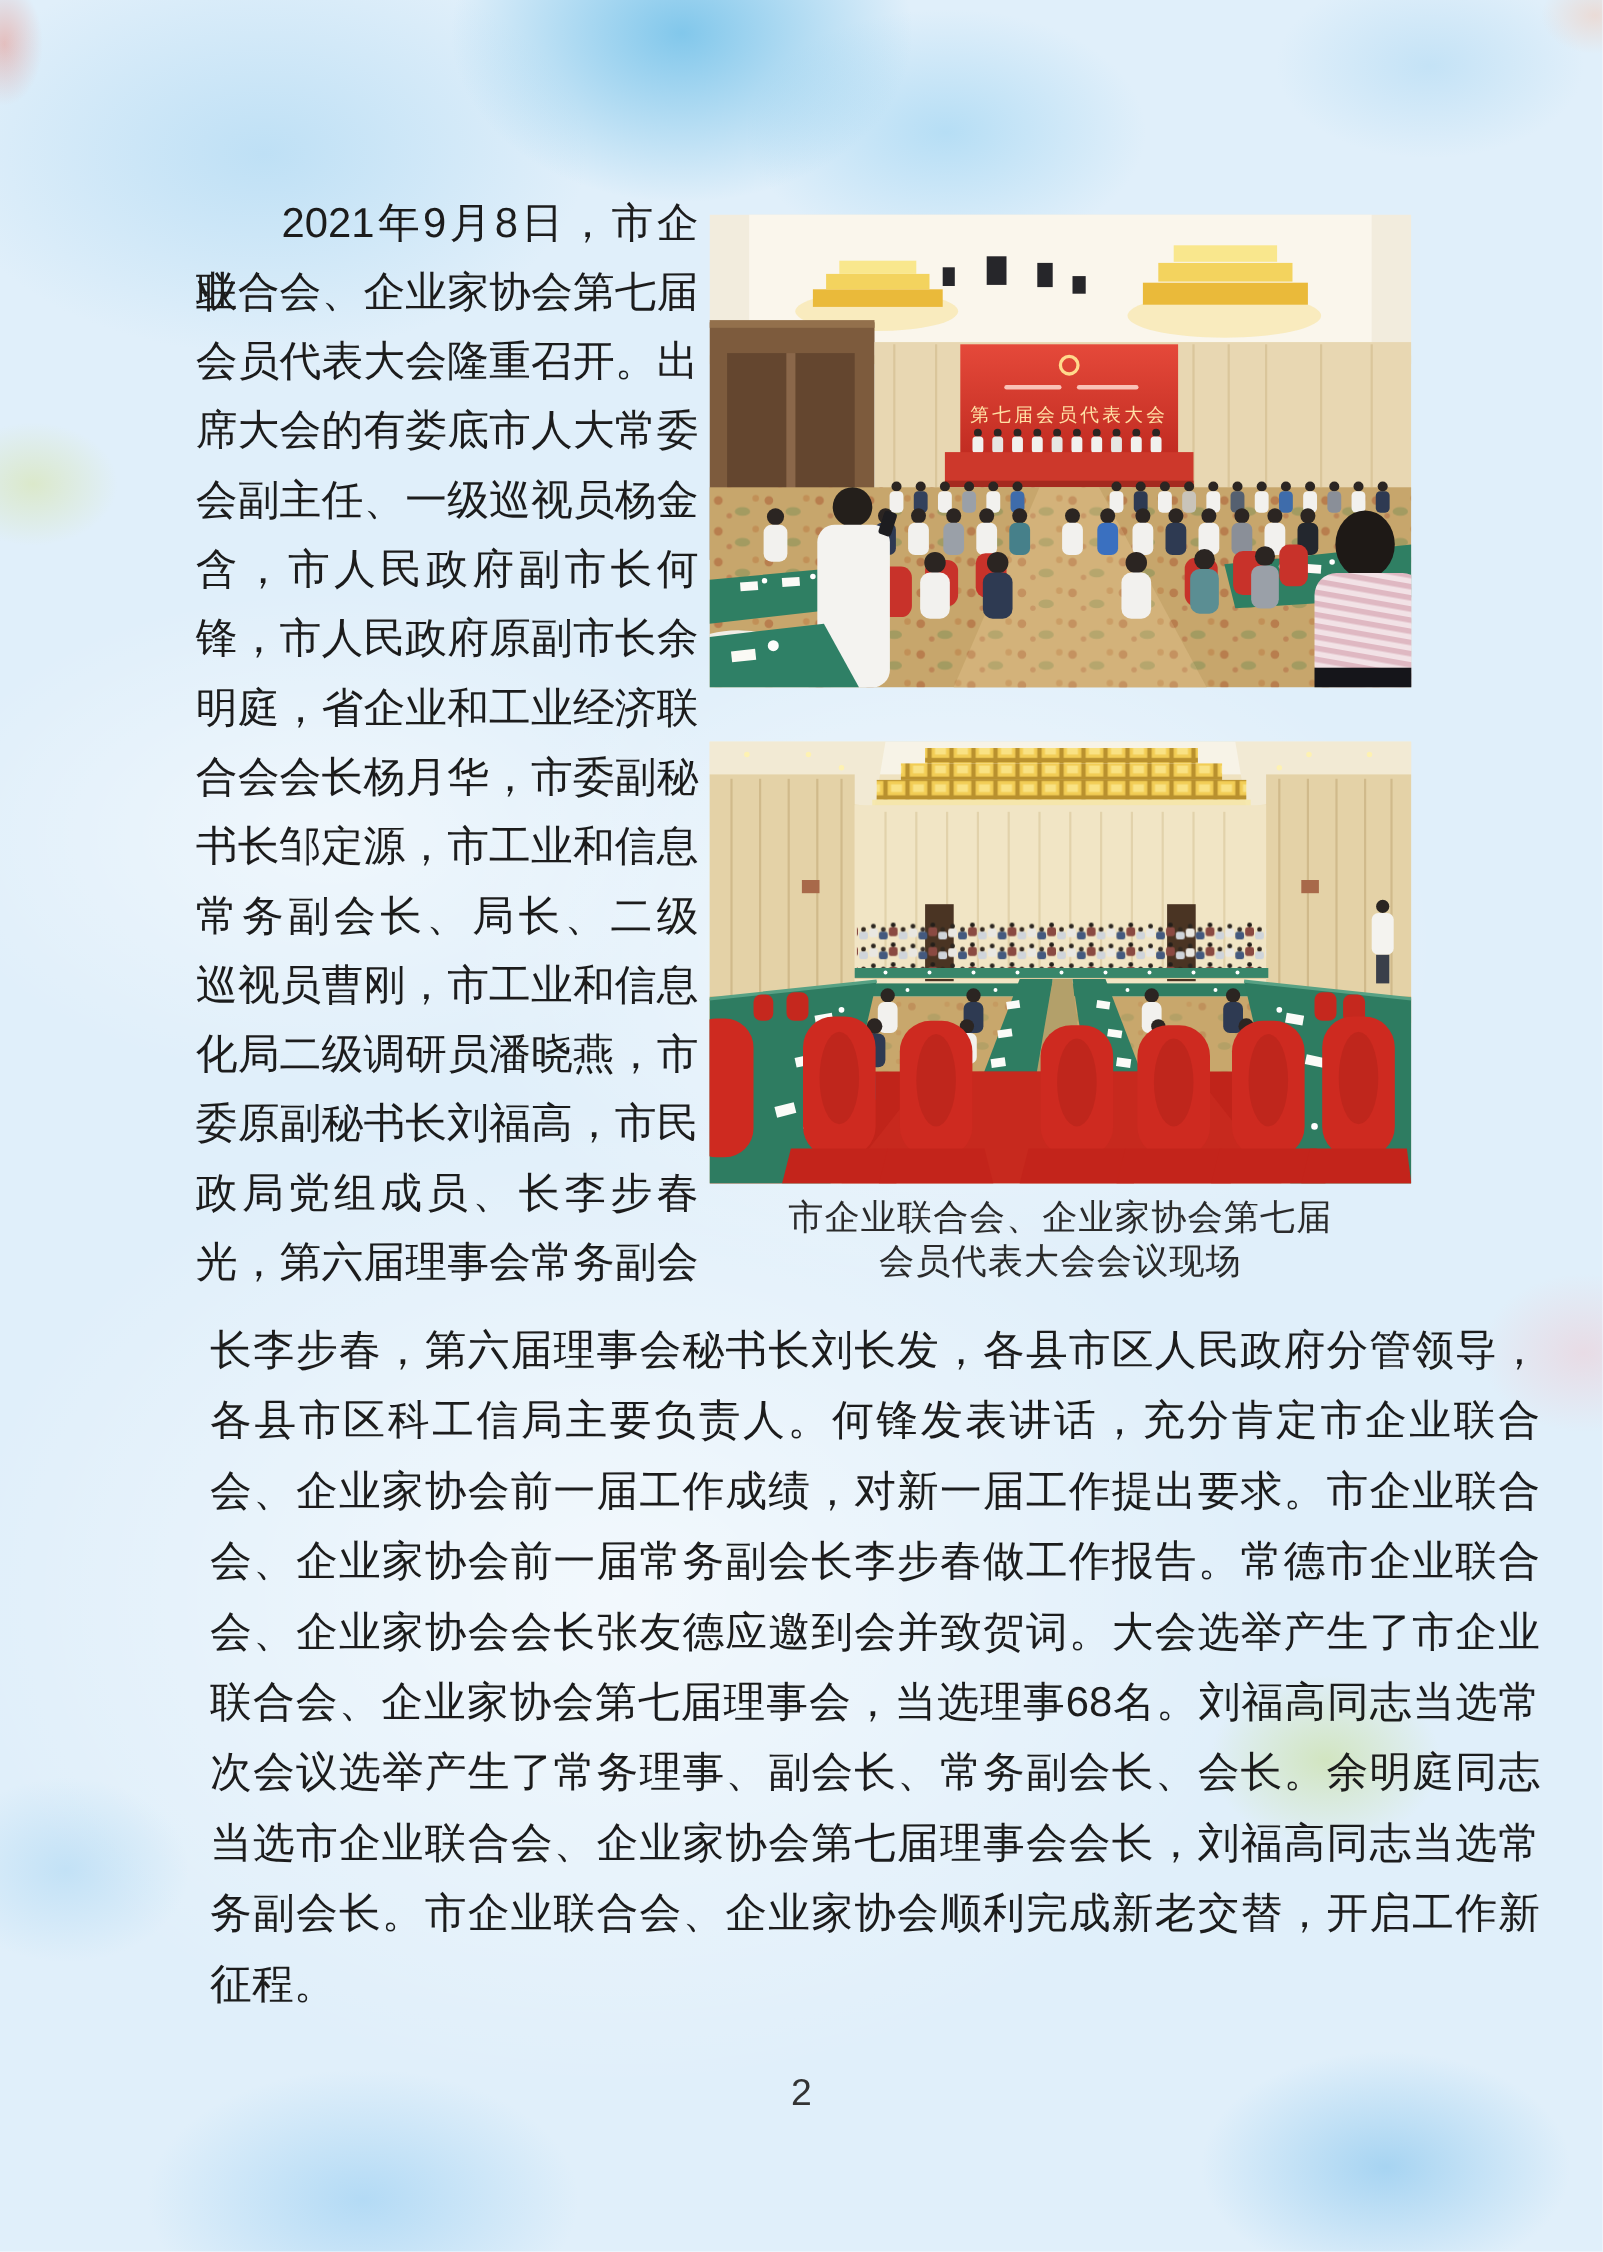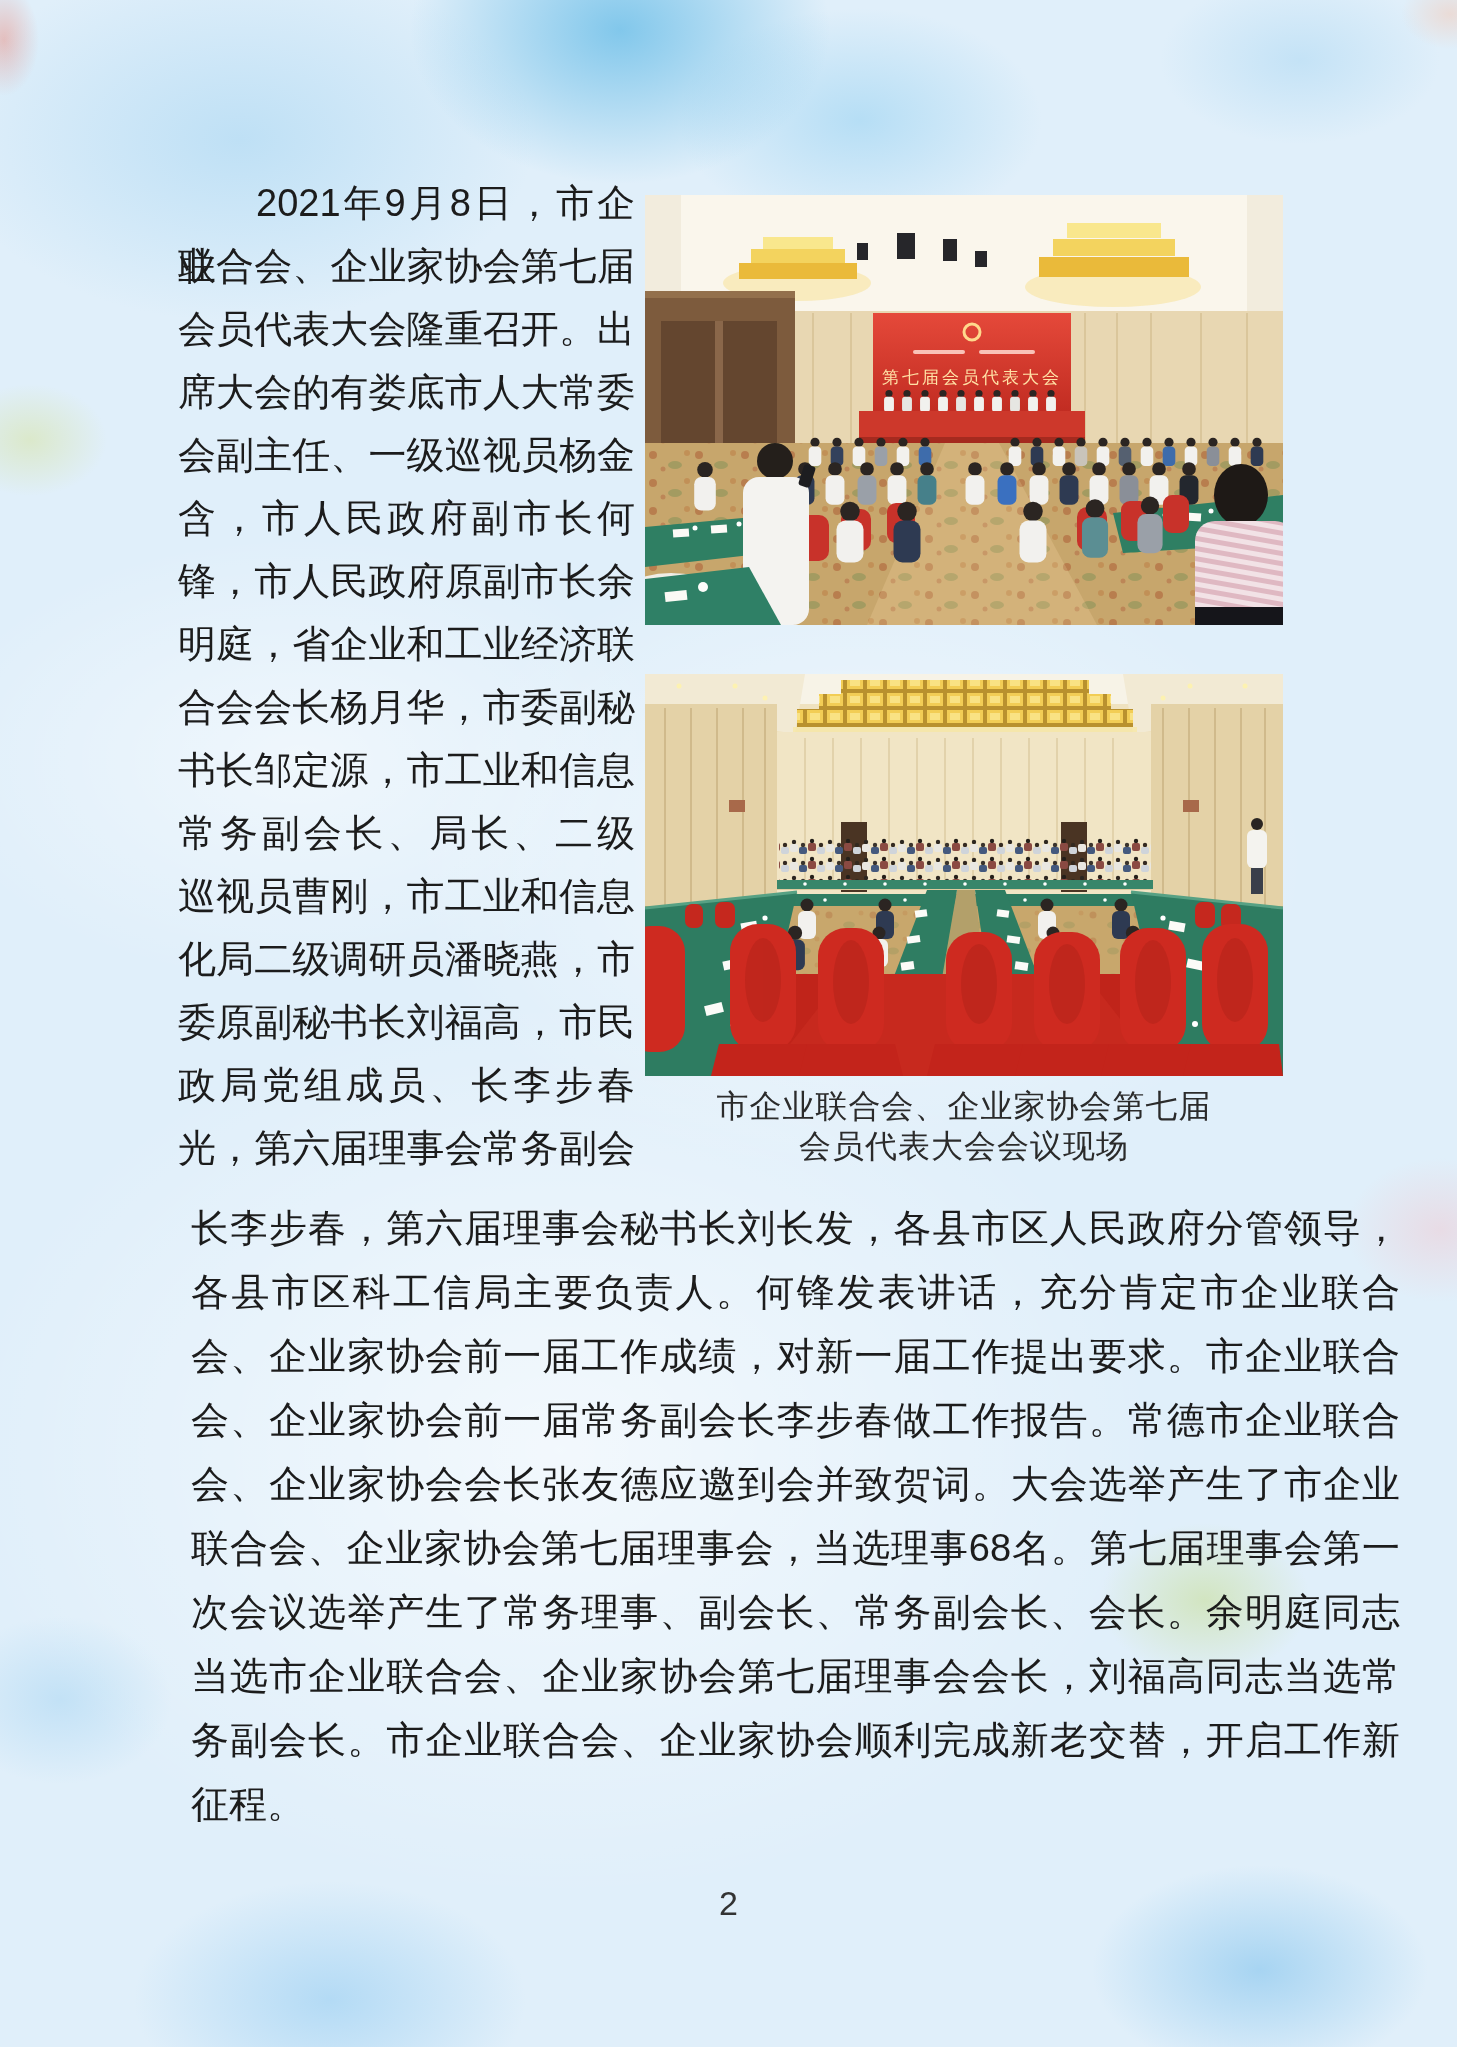--- a/index.html
+++ b/index.html
@@ -466,21 +466,21 @@
     <div>市企业联合会、企业家协会第七届</div>
     <div>会员代表大会会议现场</div>
   </div>
 
   <div class="bodytext">
     <div class="line">长李步春，第六届理事会秘书长刘长发，各县市区人民政府分管领导，</div>
     <div class="line">各县市区科工信局主要负责人。何锋发表讲话，充分肯定市企业联合</div>
     <div class="line">会、企业家协会前一届工作成绩，对新一届工作提出要求。市企业联合</div>
     <div class="line">会、企业家协会前一届常务副会长李步春做工作报告。常德市企业联合</div>
     <div class="line">会、企业家协会会长张友德应邀到会并致贺词。大会选举产生了市企业</div>
-    <div class="line">联合会、企业家协会第七届理事会，当选理事68名。第七届理事会第一</div>
+    <div class="line">联合会、企业家协会第七届理事会，当选理事68名。刘福高同志当选常</div>
     <div class="line">次会议选举产生了常务理事、副会长、常务副会长、会长。余明庭同志</div>
     <div class="line">当选市企业联合会、企业家协会第七届理事会会长，刘福高同志当选常</div>
     <div class="line">务副会长。市企业联合会、企业家协会顺利完成新老交替，开启工作新</div>
     <div class="line plain">征程。</div>
   </div>
 
   <div class="pagenum">2</div>
 
 </div>
 

